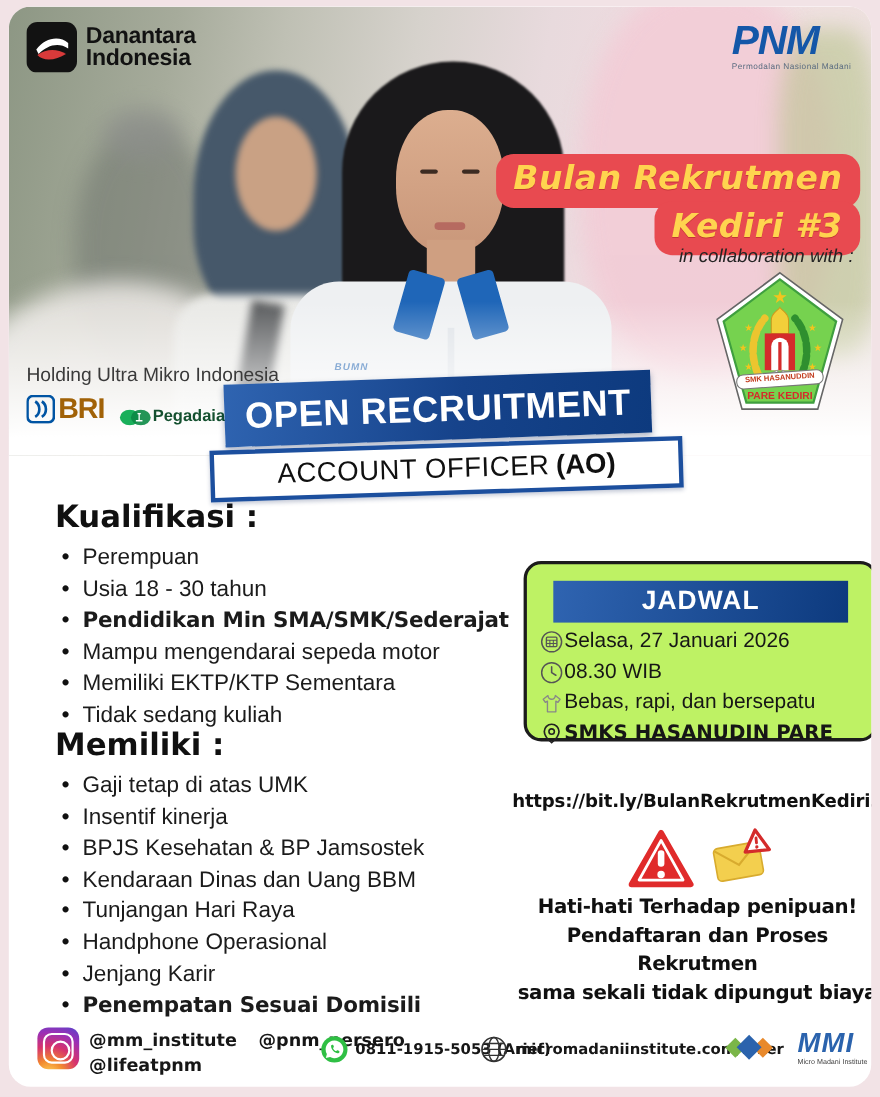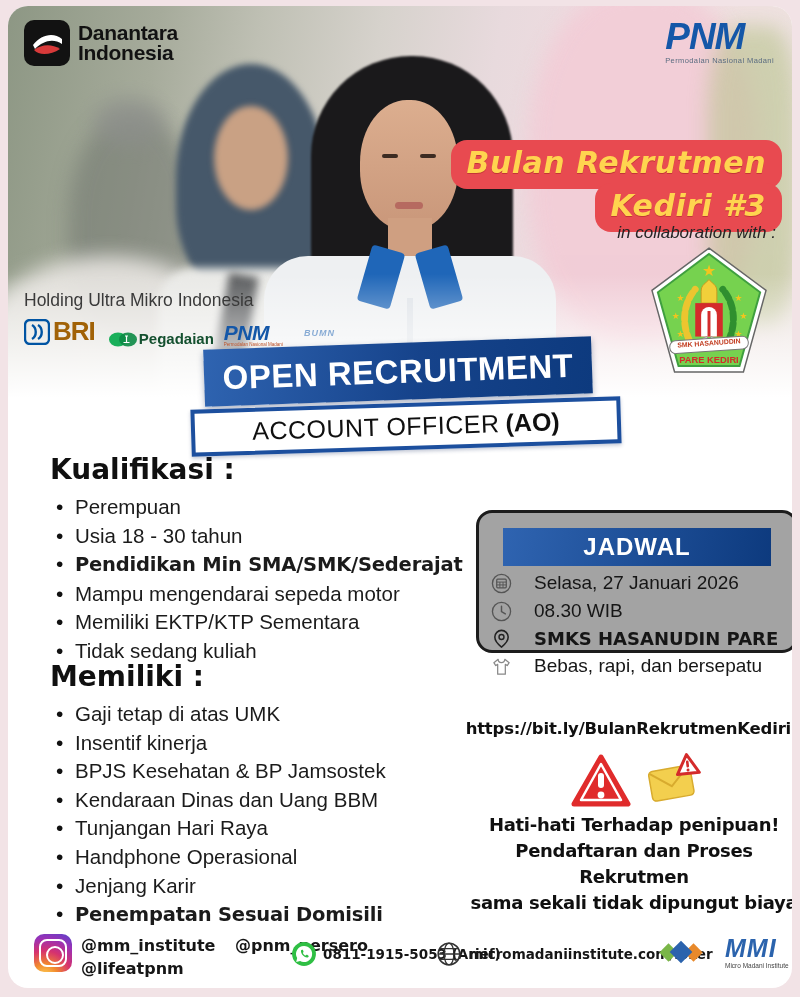--- a/index.html
+++ b/index.html
@@ -51,21 +51,21 @@
     font-family:"DejaVu Sans", sans-serif; }
   .rb-line { display:inline-block; background:#e84a50; color:#ffd44f; font-style:italic; font-weight:800;
     font-size:30px; padding:5px 16px 9px; border-radius:16px; letter-spacing:.5px;
     text-shadow:0 1px 0 rgba(140,20,20,.4); }
   .rb-2 { margin-top:-6px; }
   .collab { position:absolute; right:16px; top:217px; font-style:italic; font-size:17px; color:#242424; z-index:5; }
   
   .school { position:absolute; left:642px; top:240px; width:118px; height:128px; }
   
   .holding { position:absolute; left:16px; top:284px; z-index:6; }
-  .holding-title { font-size:17.5px; font-weight:500; color:#3a3a3a; }
+  .holding-title { font-size:17.5px; font-weight:500; color:#3a3a3a;margin-top:40px; }
   .holding-logos { display:flex; align-items:flex-end; gap:10px; margin-top:5px; }
   .bri { display:flex; align-items:center; gap:3px; }
   .bri-txt { font-size:26px; font-weight:800; color:#a16207; letter-spacing:-1px; }
   .pgd { display:flex; align-items:center; line-height:1; }
   .pgd-txt { font-size:15px; font-weight:800; color:#14502f; margin-top:-2px; }
   .pnm-sm { line-height:1; }
   .pnm-sm-word { font-size:21px; font-weight:800; font-style:italic; color:#1457a8; letter-spacing:-.5px; }
   .pnm-sm-sub { font-size:4.5px; color:#c0542a; }
   
   .open-banner { position:absolute; left:196px; top:337px; width:388px; height:57px; z-index:7;
@@ -81,27 +81,27 @@
   .ao-bold { font-weight:800; letter-spacing:0; }
   
   .section { position:absolute; left:42px; width:432px; }
   .sec-kual { top:447px; } .sec-fas { top:654px; }
   .sec-h { font-size:28px; font-weight:800; color:#101010; font-family:"DejaVu Sans", sans-serif; }
   .sec-ul { list-style:none; margin-top:7px; }
   .sec-ul li { position:relative; padding-left:25px; font-size:20.5px; color:#1b1b1b; line-height:28.6px; }
   .sec-ul li::before { content:"•"; position:absolute; left:6px; top:0; font-size:21px; color:#111; }
   .sec-ul li.bold span { font-weight:800; font-family:"DejaVu Sans", sans-serif; font-size:19.5px; letter-spacing:-.2px; }
   
-  .jadwal { position:absolute; left:468px; top:504px; width:322px; height:143px;
-    background:#a3a3a3; border:3px solid #1c1c1c; border-radius:16px; z-index:8; }
+  .jadwal { position:absolute; left:468px; top:504px; width:322px; height:164px;
+    background:#bef264; border:3px solid #1c1c1c; border-radius:16px; z-index:8; }
   .jadwal-head { width:268px; height:38px; margin:15px auto 4px;
     background:linear-gradient(100deg,#2f64b1,#0d3a7e);
     color:#fff; font-size:24px; font-weight:800; letter-spacing:1px;
     display:flex; align-items:center; justify-content:center; }
-  .j-row { display:flex; align-items:center; gap:22px; padding:0 0 0 12px; margin-top:6px;
+  .j-row { display:flex; align-items:center; gap:1px; padding:0 0 0 12px; margin-top:6px;
     font-size:19px; color:#161616; }
   .j-row.bold { font-weight:800; font-family:"DejaVu Sans", sans-serif; font-size:18px; }
   .j-ic { width:21px; height:21px; flex:0 0 21px; }
   
   .reg-url { position:absolute; left:452px; top:713px; width:348px; text-align:center;
     font-size:16.5px; font-weight:800; color:#101010; letter-spacing:-.2px;
     font-family:"DejaVu Sans", sans-serif; }
   .warn-icons { position:absolute; left:563px; top:748px; display:flex; gap:14px; align-items:flex-start; }
   .warn-text { position:absolute; left:452px; top:806px; width:348px; text-align:center;
     font-size:18px; font-weight:800; color:#101010; line-height:26px;
@@ -269,32 +269,32 @@
         </svg>
         <span>Selasa, 27 Januari 2026</span>
       </div>
       <div class="j-row">
         <svg class="j-ic" viewBox="0 0 22 22">
           <circle cx="11" cy="11" r="9.5" fill="none" stroke="#555" stroke-width="1.4"></circle>
           <path d="M11 5.5 V11 l4 2.5" stroke="#555" stroke-width="1.5" fill="none" stroke-linecap="round"></path>
         </svg>
         <span>08.30 WIB</span>
       </div>
+      <div class="j-row">
+        <svg class="j-ic" viewBox="0 0 22 22">
+          <path d="M7.5 3.5 L3 7 l2 3 2 -1.2 V19 h8 V8.8 L17 10 l2 -3 -4.5 -3.5 a3 3 0 0 1 -7 0 z" fill="none" stroke="#888" stroke-width="1.3" stroke-linejoin="round"></path>
+        </svg>
+        <span>Bebas, rapi, dan bersepatu</span>
+      </div>
       <div class="j-row bold">
         <svg class="j-ic" viewBox="0 0 22 22">
           <path d="M11 2.5 a7 7 0 0 1 7 7 c0 5 -7 10.5 -7 10.5 s-7 -5.5 -7 -10.5 a7 7 0 0 1 7 -7 z" fill="none" stroke="#222" stroke-width="1.6"></path>
           <circle cx="11" cy="9.5" r="2.6" fill="none" stroke="#222" stroke-width="1.5"></circle>
         </svg>
         <span>SMKS HASANUDIN PARE</span>
-      </div>
-      <div class="j-row">
-        <svg class="j-ic" viewBox="0 0 22 22">
-          <path d="M7.5 3.5 L3 7 l2 3 2 -1.2 V19 h8 V8.8 L17 10 l2 -3 -4.5 -3.5 a3 3 0 0 1 -7 0 z" fill="none" stroke="#888" stroke-width="1.3" stroke-linejoin="round"></path>
-        </svg>
-        <span>Bebas, rapi, dan bersepatu</span>
       </div>
     </div>
 
     <div class="reg-url">https://bit.ly/BulanRekrutmenKediri3</div>
 
     <div class="warn-icons">
       <svg width="60" height="54" viewBox="0 0 60 54">
         <polygon points="30,3 57,50 3,50" fill="#e02b2b" stroke="#e02b2b" stroke-width="5" stroke-linejoin="round"></polygon>
         <polygon points="30,10 50,46 10,46" fill="none" stroke="#ffffff" stroke-width="2.5" stroke-linejoin="round"></polygon>
         <rect x="27" y="19" width="6" height="15" rx="3" fill="#ffffff"></rect>

